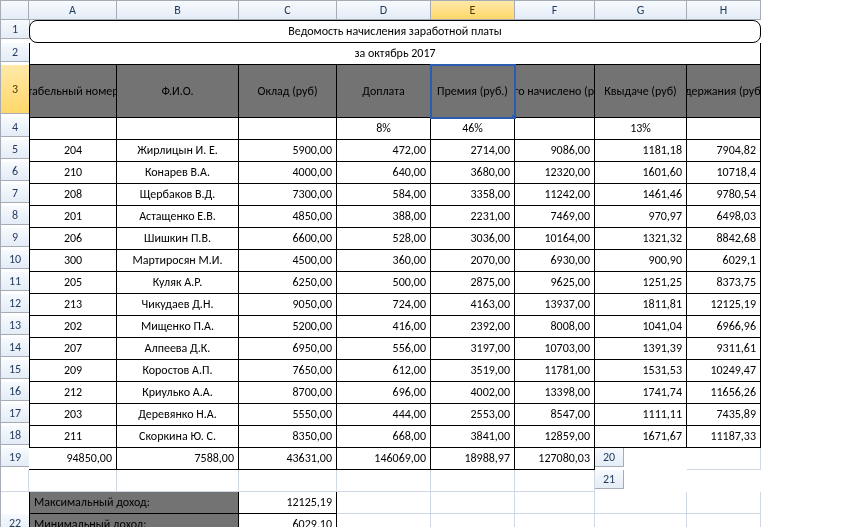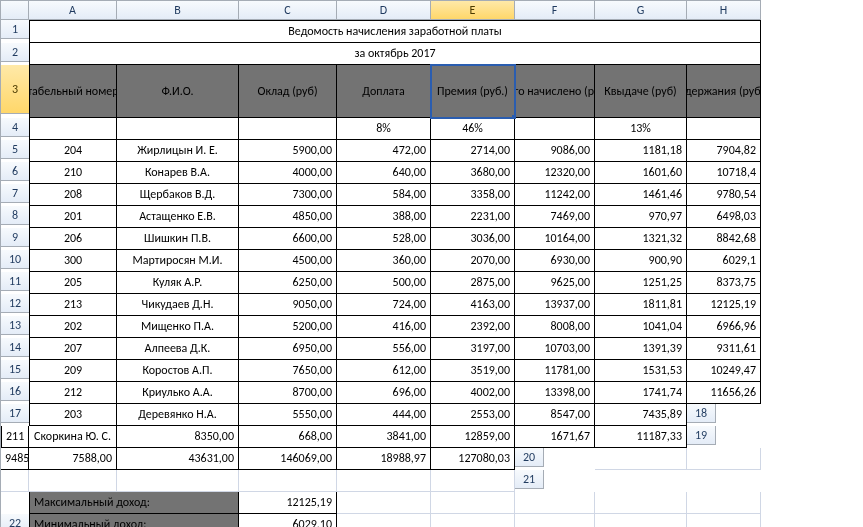--- a/index.html
+++ b/index.html
@@ -94,21 +94,21 @@
     <div class="col-head">B</div>
     <div class="col-head">C</div>
     <div class="col-head">D</div>
     <div class="col-head sel">E</div>
     <div class="col-head">F</div>
     <div class="col-head">G</div>
     <div class="col-head">H</div>
     <div class="row-head">
       <div class="row-head-inner">1</div>
     </div>
-    <div class="cell b-out b-top b-left title" style="grid-column: 2 / span 8;">Ведомость начисления заработной платы</div>
+    <div class="cell b-out b-top b-left title" style="grid-column: 2 / span 8; border-radius: 8px;">Ведомость начисления заработной платы</div>
     <div class="row-head">
       <div class="row-head-inner">2</div>
     </div>
     <div class="cell b-out b-left title" style="grid-column: 2 / span 8;">за октябрь 2017</div>
     <div class="row-head tall sel">
       <div class="row-head-inner">3</div>
     </div>
     <div class="cell hdrcell b-out tall b-left">табельный номер</div>
     <div class="cell hdrcell b-out tall">Ф.И.О.</div>
     <div class="cell hdrcell b-out tall">Оклад (руб)</div>
@@ -262,20 +262,21 @@
     <div class="cell b-out right">11656,26</div>
     <div class="row-head">
       <div class="row-head-inner">17</div>
     </div>
     <div class="cell b-out center b-left">203</div>
     <div class="cell b-out center">Деревянко Н.А.</div>
     <div class="cell b-out right">5550,00</div>
     <div class="cell b-out right">444,00</div>
     <div class="cell b-out right">2553,00</div>
     <div class="cell b-out right">8547,00</div>
+    <div class="cell b-out right">1111,11</div>
     <div class="cell b-out right">7435,89</div>
     <div class="row-head">
       <div class="row-head-inner">18</div>
     </div>
     <div class="cell b-out center b-left">211</div>
     <div class="cell b-out center">Скоркина Ю. С.</div>
     <div class="cell b-out right">8350,00</div>
     <div class="cell b-out right">668,00</div>
     <div class="cell b-out right">3841,00</div>
     <div class="cell b-out right">12859,00</div>

